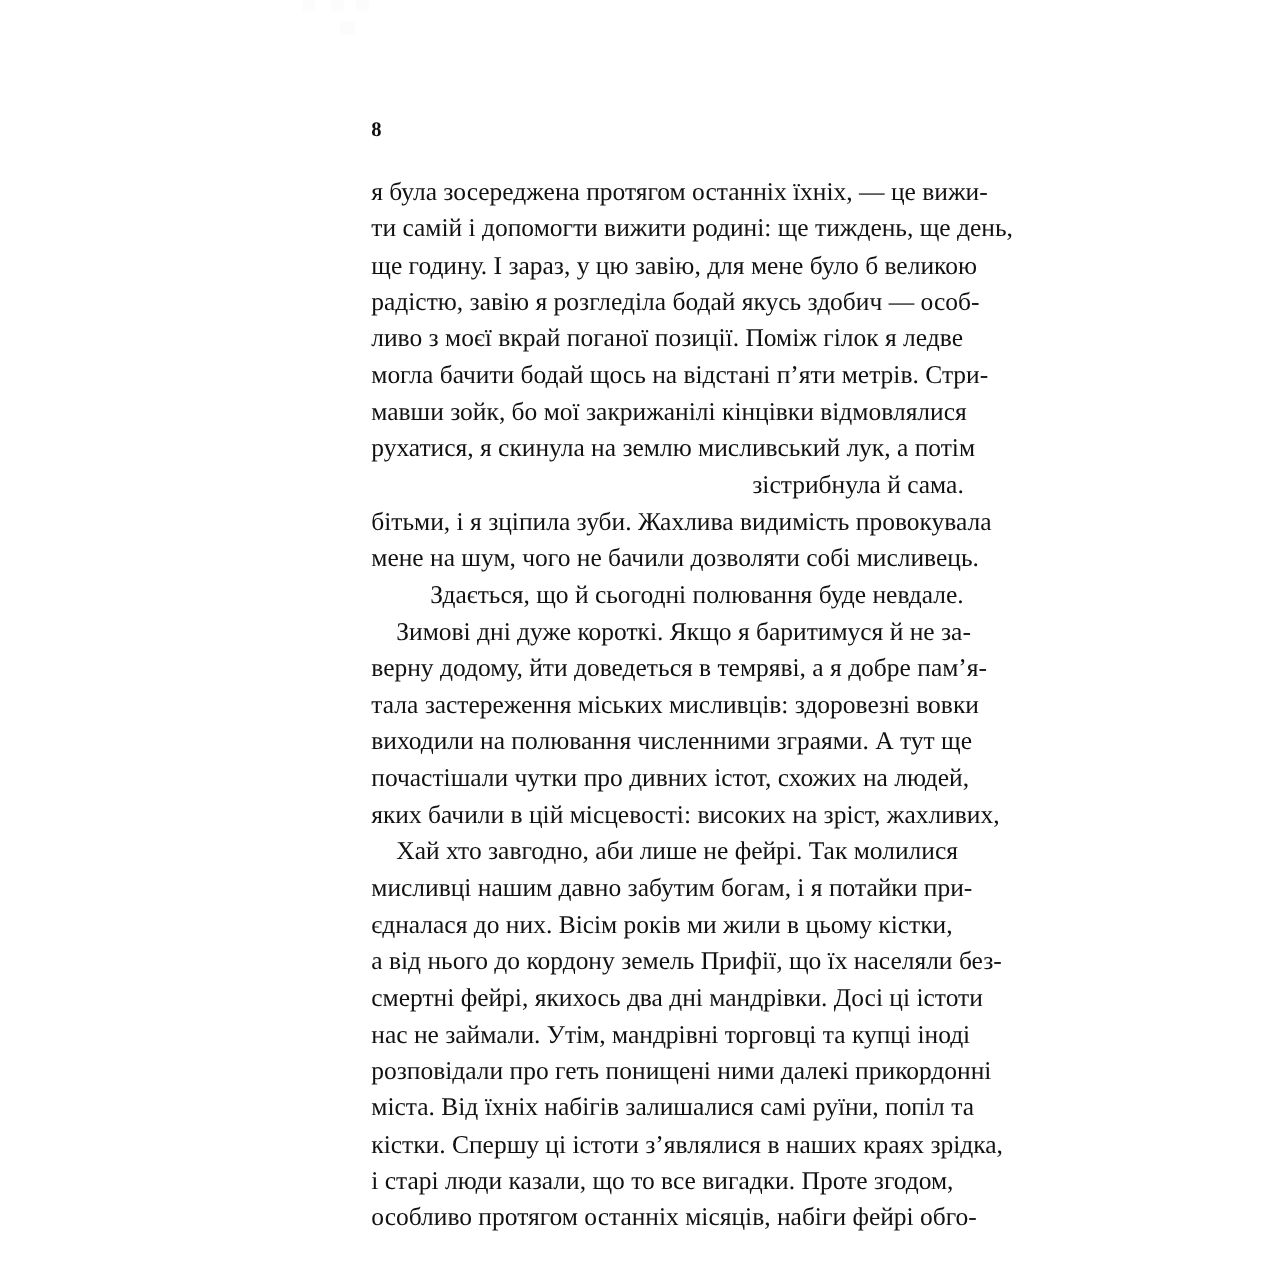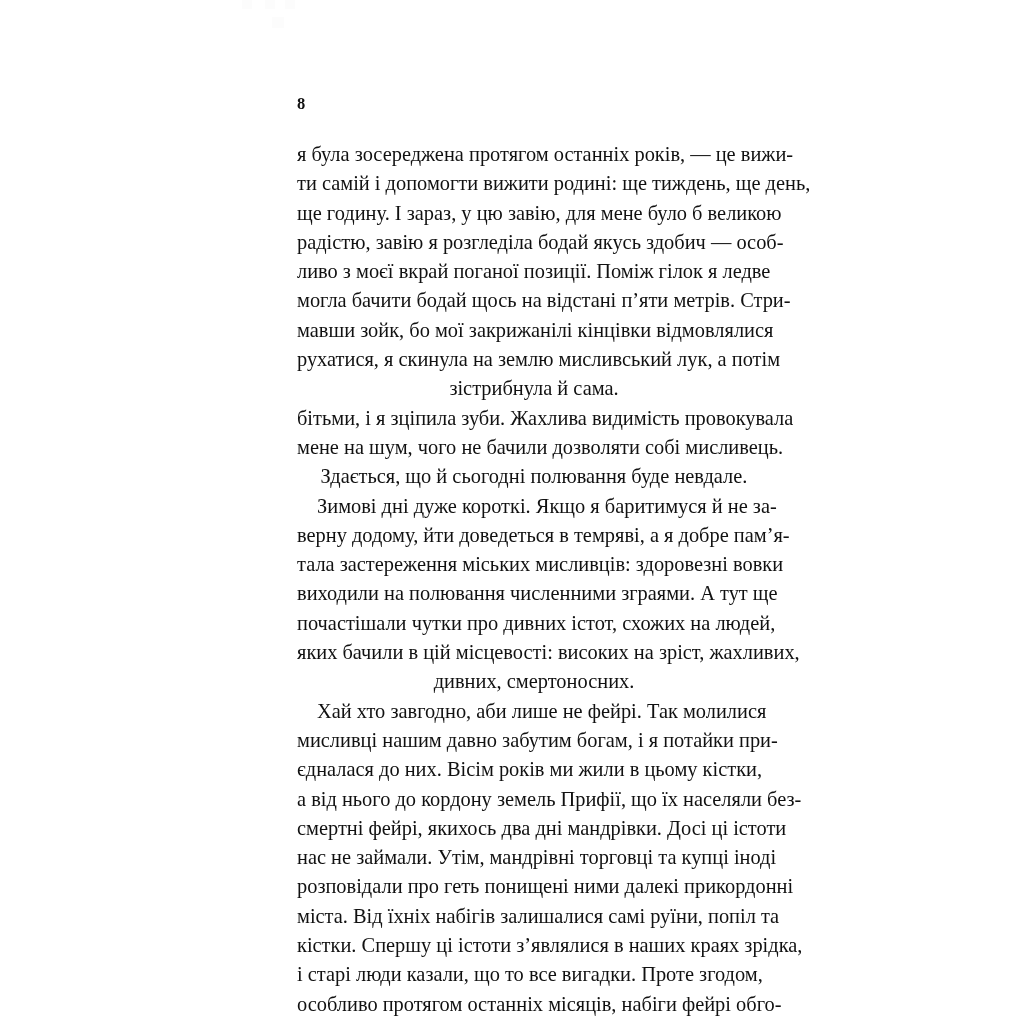--- a/index.html
+++ b/index.html
@@ -60,21 +60,21 @@
   .line.j {
     text-align: justify;
   }
   .line.j::after {
     content: "";
     display: inline-block;
     width: 100%;
     height: 0;
   }
   .line.last {
-    text-align: center;
+    text-align: right;
   }
   .indent {
     display: inline-block;
     width: 20px;
   }
 </style>
 </head>
 <body>
 
 <div class="page">
@@ -83,21 +83,21 @@
   <div class="artifact a2"></div>
   <div class="artifact a3"></div>
   <div class="artifact a4"></div>
 
   <div class="content">
 
     <div class="folio">8</div>
 
     <div class="textblock" id="textblock">
         <p class="para">
-          <span class="line j">я була зосереджена протягом останніх років, — це вижи-</span>
+          <span class="line j">я була зосереджена протягом останніх їхніх, — це вижи-</span>
           <span class="line j">ти самій і допомогти вижити родині: ще тиждень, ще день,</span>
           <span class="line j">ще годину. І зараз, у цю завію, для мене було б великою</span>
           <span class="line j">радістю, завію я розгледіла бодай якусь здобич — особ-</span>
           <span class="line j">ливо з моєї вкрай поганої позиції. Поміж гілок я ледве</span>
           <span class="line j">могла бачити бодай щось на відстані п’яти метрів. Стри-</span>
           <span class="line j">мавши зойк, бо мої закрижанілі кінцівки відмовлялися</span>
           <span class="line j">рухатися, я скинула на землю мисливський лук, а потім</span>
           <span class="line last">зістрибнула й сама.</span>
         </p>
         <p class="para">
@@ -105,21 +105,20 @@
           <span class="line j">мене на шум, чого не бачили дозволяти собі мисливець.</span>
           <span class="line last">Здається, що й сьогодні полювання буде невдале.</span>
         </p>
         <p class="para">
           <span class="line j"><span class="indent"></span><span>Зимові дні дуже короткі. Якщо я баритимуся й не за-</span></span>
           <span class="line j">верну додому, йти доведеться в темряві, а я добре пам’я-</span>
           <span class="line j">тала застереження міських мисливців: здоровезні вовки</span>
           <span class="line j">виходили на полювання численними зграями. А тут ще</span>
           <span class="line j">почастішали чутки про дивних істот, схожих на людей,</span>
           <span class="line j">яких бачили в цій місцевості: високих на зріст, жахливих,</span>
-          <span class="line last">дивних, смертоносних.</span>
         </p>
         <p class="para">
           <span class="line j"><span class="indent"></span><span>Хай хто завгодно, аби лише не фейрі. Так молилися</span></span>
           <span class="line j">мисливці нашим давно забутим богам, і я потайки при-</span>
           <span class="line j">єдналася до них. Вісім років ми жили в цьому кістки,</span>
           <span class="line j">а від нього до кордону земель Прифії, що їх населяли без-</span>
           <span class="line j">смертні фейрі, якихось два дні мандрівки. Досі ці істоти</span>
           <span class="line j">нас не займали. Утім, мандрівні торговці та купці іноді</span>
           <span class="line j">розповідали про геть понищені ними далекі прикордонні</span>
           <span class="line j">міста. Від їхніх набігів залишалися самі руїни, попіл та</span>

